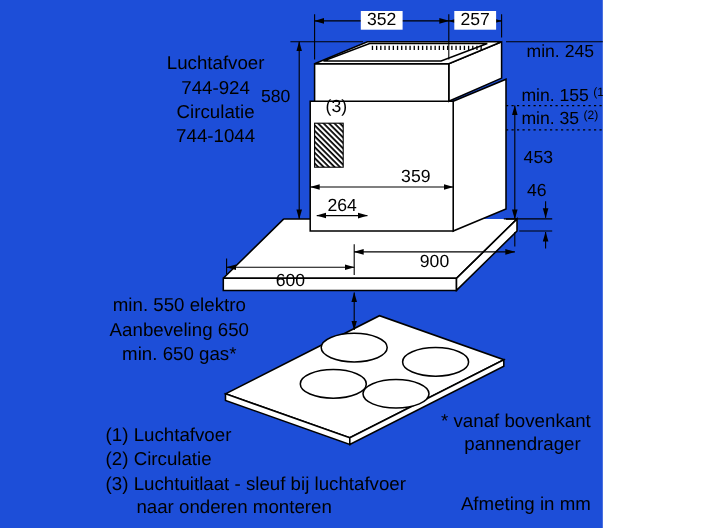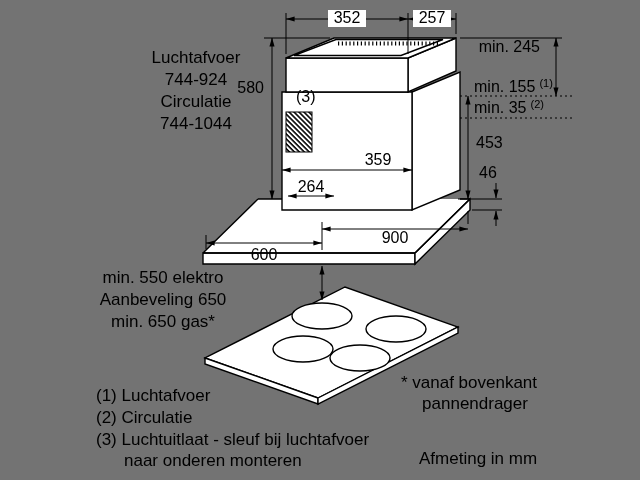--- a/index.html
+++ b/index.html
@@ -1,16 +1,16 @@
 <!DOCTYPE html>
 <html><head>
 <meta charset="utf-8">
 <style>
   html,body{margin:0;padding:0;background:#fff;}
-  .stage{position:relative;width:640px;height:480px;background:#737373;overflow:hidden;
+  .stage{position:relative;width:548px;height:480px;background:#1d4ed8;overflow:hidden;
          font-family:"Liberation Sans",sans-serif;}
   svg{display:block;}
   .ol{fill:#fff;stroke:#000;stroke-width:1.4;stroke-linejoin:miter;}
   .fillonly{fill:#fff;stroke:none;}
   .ln{stroke:#000;stroke-width:1.4;fill:none;}
   .dim{stroke:#000;stroke-width:1;fill:none;}
   .dot{stroke:#000;stroke-width:1.2;stroke-dasharray:2 3;fill:none;}
   .ticks{stroke:#000;stroke-width:4;stroke-dasharray:1.2 2.6;fill:none;}
   text{fill:#000;font-family:"Liberation Sans",sans-serif;}
   .t16{font-size:16px;}

